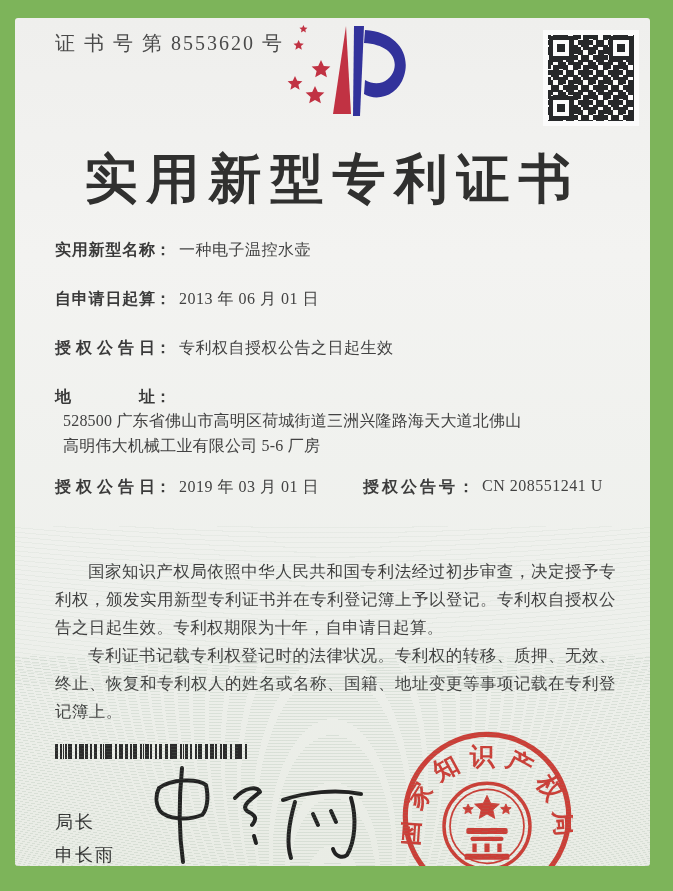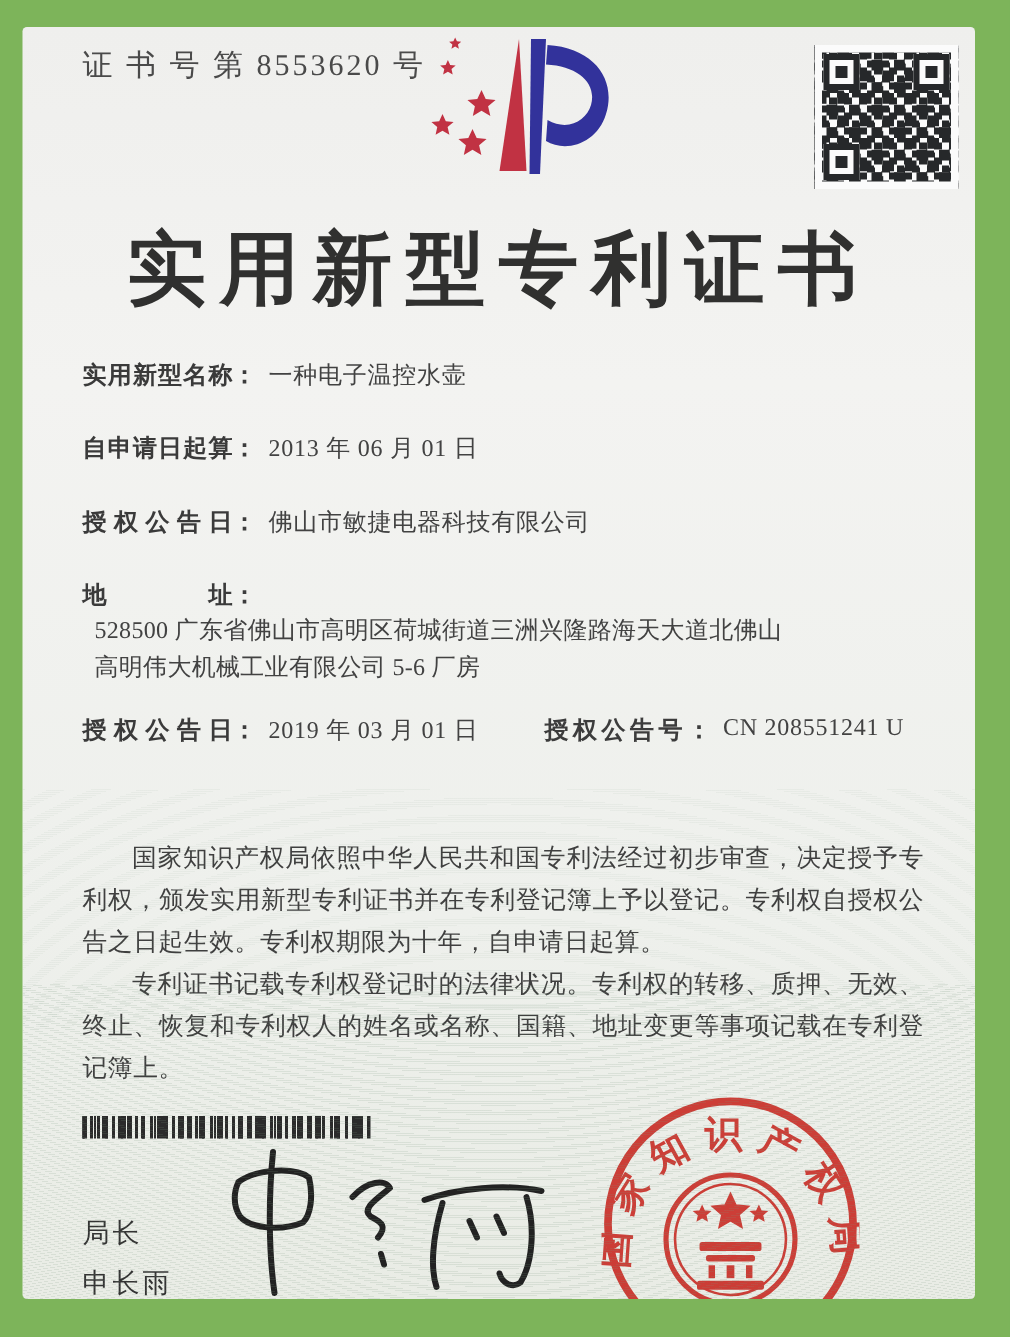--- a/index.html
+++ b/index.html
@@ -121,21 +121,21 @@
   <div class="title">实用新型专利证书</div>
 
   <div class="fields">
     <div class="row">
       <span class="flabel">实用新型名称</span><span class="fcolon">：</span><span class="fvalue">一种电子温控水壶</span>
     </div>
     <div class="row">
       <span class="flabel">自申请日起算</span><span class="fcolon">：</span><span class="fvalue">2013 年 06 月 01 日</span>
     </div>
     <div class="row">
-      <span class="flabel">授权公告日</span><span class="fcolon">：</span><span class="fvalue">佛山市敏捷电器科技有限公司</span>
+      <span class="flabel">授权公告日</span><span class="fcolon">：</span><span class="fvalue">专利权自授权公告之日起生效</span>
     </div>
     <div class="row addr">
       <span class="flabel">地址</span><span class="fcolon">：</span><span class="fvalue">528500 广东省佛山市高明区荷城街道三洲兴隆路海天大道北佛山高明伟大机械工业有限公司 5-6 厂房</span>
     </div>
     <div class="row grant">
       <div class="pair1">
         <span class="flabel">授权公告日</span><span class="fcolon">：</span><span class="fvalue">2019 年 03 月 01 日</span>
       </div>
       <div class="pair2">
         <span class="flabel2">授权公告号</span><span class="fcolon">：</span><span class="fvalue">CN 208551241 U</span>

